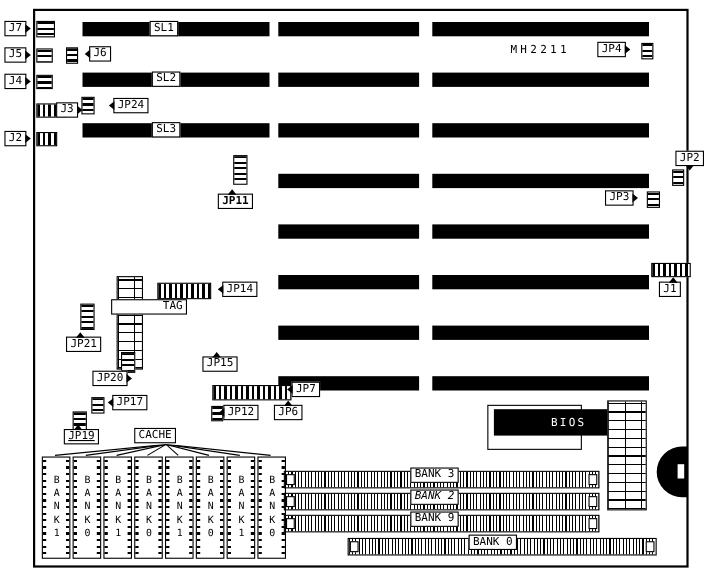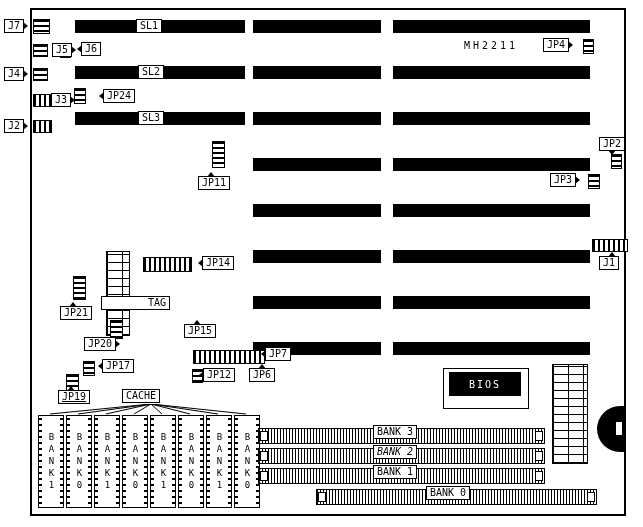--- a/index.html
+++ b/index.html
@@ -32,21 +32,21 @@
        background:#fff;border:1px solid #000;}
   .simm::before{left:1px;}  .simm::after{right:1px;}
   .chip{position:absolute;width:24px;height:91px;border:1px solid #000;background:#fff;z-index:2;
        display:flex;align-items:center;justify-content:center;}
   .chip::before,.chip::after{content:"";position:absolute;top:2px;bottom:2px;width:3px;
        background:repeating-linear-gradient(180deg,#000 0 2px,transparent 2px 6px);}
   .chip::before{left:0;}  .chip::after{right:0;}
   .chip span{writing-mode:vertical-lr;text-orientation:upright;font-size:9px;letter-spacing:2px;line-height:1;}
   .bios-socket{position:absolute;left:443px;top:368px;width:84px;height:39px;border:1px solid #000;z-index:2;}
   .bios-chip{position:absolute;left:5px;top:3px;width:72px;height:24px;background:#000;color:#fff;
-       display:flex;align-items:center;justify-content:center;font-size:10px;letter-spacing:2px;}
+       display:flex;align-items:center;justify-content:center;font-size:10px;letter-spacing:2px;padding-left:32px;}
   .kbd{position:absolute;left:597px;top:406px;width:28px;height:46px;background:#000;
        border-radius:23px 0 0 23px;z-index:3;}
   .kbd-notch{position:absolute;left:19px;top:16px;width:6px;height:13px;background:#fff;}
   .fan{position:absolute;left:38px;top:404px;z-index:3;}
 </style>
 </head>
 <body>
 
 <div class="page">
 
@@ -71,54 +71,54 @@
   <div class="bar" style="left:393px;top:204px;width:197px;"></div>
   <div class="bar" style="left:253px;top:250px;width:128px;"></div>
   <div class="bar" style="left:393px;top:250px;width:197px;"></div>
   <div class="bar" style="left:253px;top:296px;width:128px;"></div>
   <div class="bar" style="left:393px;top:296px;width:197px;"></div>
   <div class="bar" style="left:253px;top:342px;width:128px;"></div>
   <div class="bar" style="left:393px;top:342px;width:197px;"></div>
 
   <div class="lbl pr" style="left:4px;top:19px;">J7</div>
   <div class="jblock jv" style="left:33px;top:19px;width:15px;height:13px;"></div>
-  <div class="lbl pr" style="left:4px;top:43px;margin-left:48px;">J5</div>
+  <div class="lbl pr" style="left:4px;top:43px;">J5</div>
   <div class="jblock jv" style="left:33px;top:44px;width:13px;height:11px;"></div>
   <div class="lbl pl" style="left:81px;top:42px;">J6</div>
   <div class="jblock jv" style="left:60px;top:43px;width:9px;height:13px;"></div>
   <div class="lbl pr" style="left:4px;top:67px;">J4</div>
   <div class="jblock jv" style="left:33px;top:68px;width:13px;height:11px;"></div>
   <div class="lbl pr" style="left:4px;top:93px;margin-left:47px;">J3</div>
   <div class="jblock jh" style="left:33px;top:94px;width:26px;height:11px;"></div>
   <div class="lbl pr" style="left:4px;top:119px;">J2</div>
   <div class="jblock jh" style="left:33px;top:120px;width:17px;height:11px;"></div>
   <div class="lbl pl" style="left:103px;top:89px;">JP24</div>
   <div class="jblock jv" style="left:74px;top:88px;width:10px;height:14px;"></div>
 
   <div class="txt" style="left:464px;top:40px;">MH2211</div>
   <div class="lbl pr" style="left:543px;top:38px;">JP4</div>
   <div class="jblock jv" style="left:583px;top:39px;width:9px;height:13px;"></div>
 
-  <div class="lbl pd" style="left:599px;top:137px;">JP2</div>
+  <div class="lbl pd" style="left:614px;top:137px;">JP2</div>
   <div class="jblock jv" style="left:611px;top:154px;width:9px;height:13px;"></div>
   <div class="lbl pr" style="left:550px;top:173px;">JP3</div>
   <div class="jblock jv" style="left:588px;top:174px;width:10px;height:13px;"></div>
   <div class="lbl pu" style="left:599px;top:256px;">J1</div>
   <div class="jblock jh" style="left:592px;top:239px;width:34px;height:11px;"></div>
 
   <div class="jblock jv" style="left:212px;top:141px;width:11px;height:25px;"></div>
-  <div class="lbl pu" style="left:198px;top:176px;">JP11</div>
+  <div class="lbl pu" style="left:198px;top:176px;font-weight:bold;">JP11</div>
 
 
   <div class="jblock jh" style="left:143px;top:257px;width:47px;height:13px;"></div>
   <div class="lbl pl" style="left:202px;top:256px;">JP14</div>
   <div class="lbl pu" style="left:184px;top:276px;margin-top:48px;">JP15</div>
 
   <div class="gridchip" style="left:106px;top:251px;width:22px;height:83px;"></div>
-  <div class="lbl" style="left:101px;top:296px;padding-left:46px;">TAG</div>
+  <div class="lbl" style="left:101px;top:272px;padding-left:46px;">TAG</div>
 
   <div class="jblock jv" style="left:73px;top:276px;width:11px;height:22px;"></div>
   <div class="lbl pu" style="left:60px;top:306px;">JP21</div>
   <div class="jblock jv" style="left:110px;top:320px;width:11px;height:17px;"></div>
   <div class="lbl pr" style="left:84px;top:337px;">JP20</div>
   <div class="jblock jv" style="left:83px;top:361px;width:10px;height:13px;"></div>
   <div class="lbl pl" style="left:102px;top:359px;">JP17</div>
   <div class="jblock jv" style="left:66px;top:374px;width:11px;height:15px;"></div>
   <div class="lbl pu" style="left:58px;top:390px;text-decoration:underline;">JP19</div>
 
@@ -173,16 +173,16 @@
   <div class="kbd">
     <div class="kbd-notch"></div>
   </div>
 
   <div class="simm" style="left:258px;top:428px;width:285px;"></div>
   <div class="simm" style="left:258px;top:448px;width:285px;"></div>
   <div class="simm" style="left:258px;top:468px;width:285px;"></div>
   <div class="simm" style="left:316px;top:489px;width:279px;"></div>
   <div class="lbl" style="left:373px;top:425px;">BANK 3</div>
   <div class="lbl" style="left:373px;top:445px;font-style:italic;">BANK 2</div>
-  <div class="lbl" style="left:373px;top:465px;">BANK 1</div>
+  <div class="lbl" style="left:373px;top:465px;">BANK 9</div>
   <div class="lbl" style="left:426px;top:486px;">BANK 0</div>
 
 </div>
 
 </body></html>

